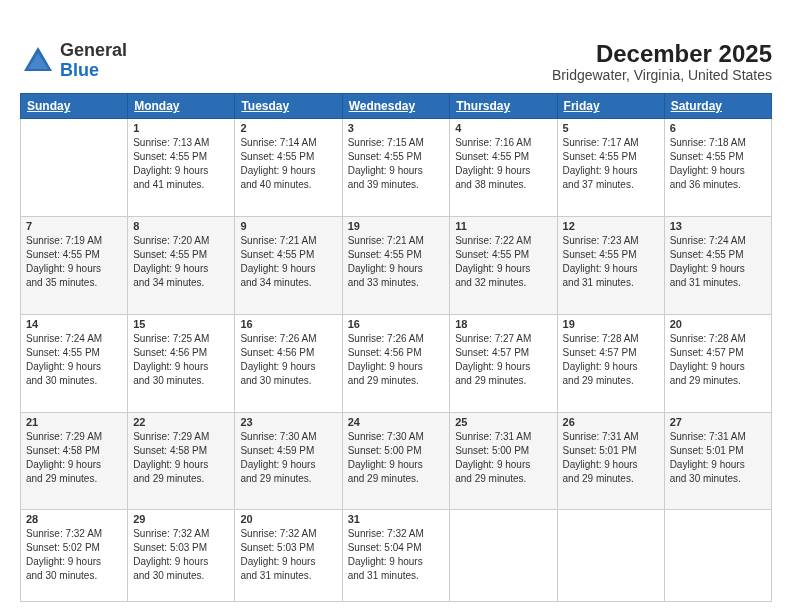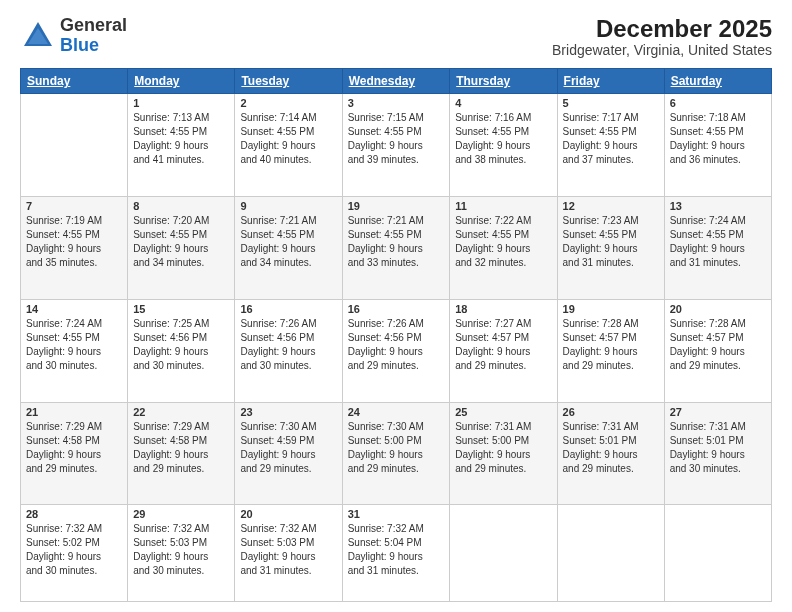--- a/index.html
+++ b/index.html
@@ -15,20 +15,21 @@
       height: 612px;
       padding: 16px 20px 10px 20px;
       display: flex;
       flex-direction: column;
     }
     .header {
       display: flex;
       justify-content: space-between;
       align-items: flex-start;
       margin-bottom: 10px;
+      margin-top: 25px;
     }
     .logo {
       display: flex;
       align-items: center;
       gap: 4px;
     }
     .logo-text {
       font-size: 18px;
       font-weight: bold;
       line-height: 1.1;

